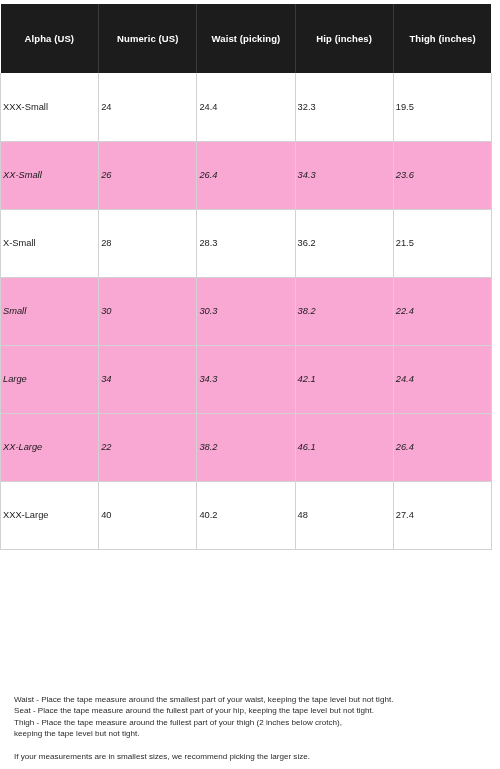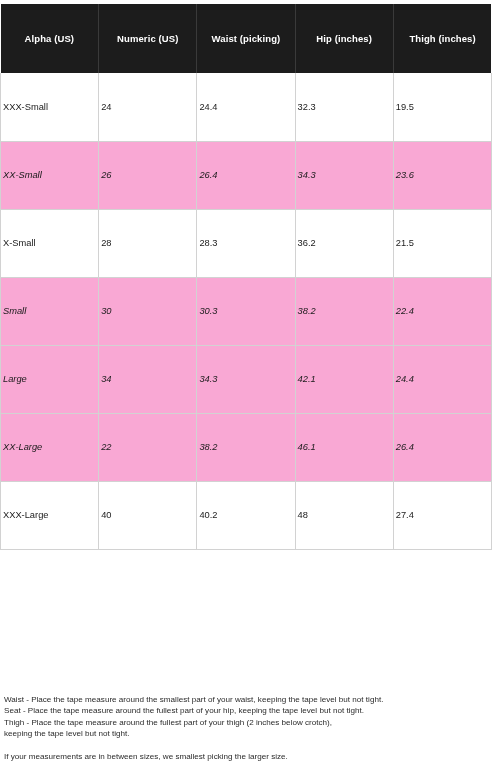--- a/index.html
+++ b/index.html
@@ -62,21 +62,21 @@
   }
   table.size-chart tbody td:first-child {
     border-left: 1px solid #d2d2d2;
   }
   table.size-chart tbody tr.odd td { background: #ffffff; }
   table.size-chart tbody tr.even td { background: #f9a8d4; font-style: italic; }
 
   
   .notes {
     position: absolute;
-    left: 4px;
+    left: 14px;
     top: 694px;
     width: 480px;
   }
   .notes p {
     margin: 0;
     font-size: 8.1px;
     line-height: 11.4px;
     color: #2a2a2a;
     white-space: nowrap;
   }
@@ -160,16 +160,16 @@
   </div>
 
   <div class="notes">
     <div id="notes-lines">
         <p>Waist - Place the tape measure around the smallest part of your waist, keeping the tape level but not tight.</p>
         <p>Seat - Place the tape measure around the fullest part of your hip, keeping the tape level but not tight.</p>
         <p>Thigh - Place the tape measure around the fullest part of your thigh (2 inches below crotch),</p>
         <p>keeping the tape level but not tight.</p>
       </div>
     <div class="spacer"></div>
-    <p>If your measurements are in between sizes, we smallest picking the larger size.</p>
+    <p>If your measurements are in smallest sizes, we recommend picking the larger size.</p>
   </div>
 
 </div>
 
 </body></html>

